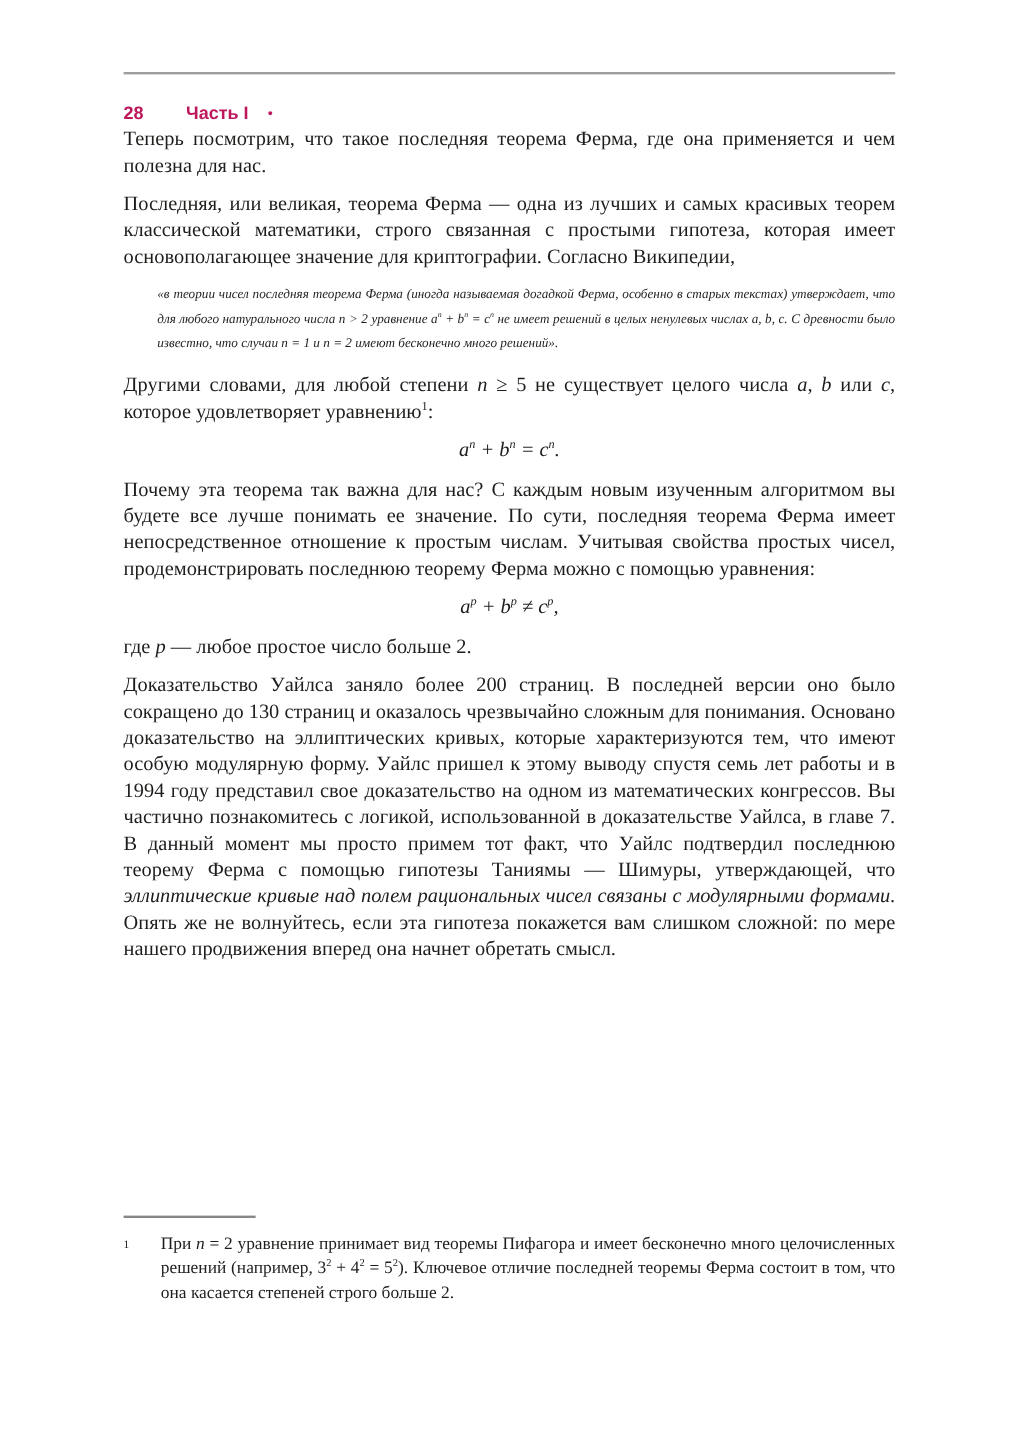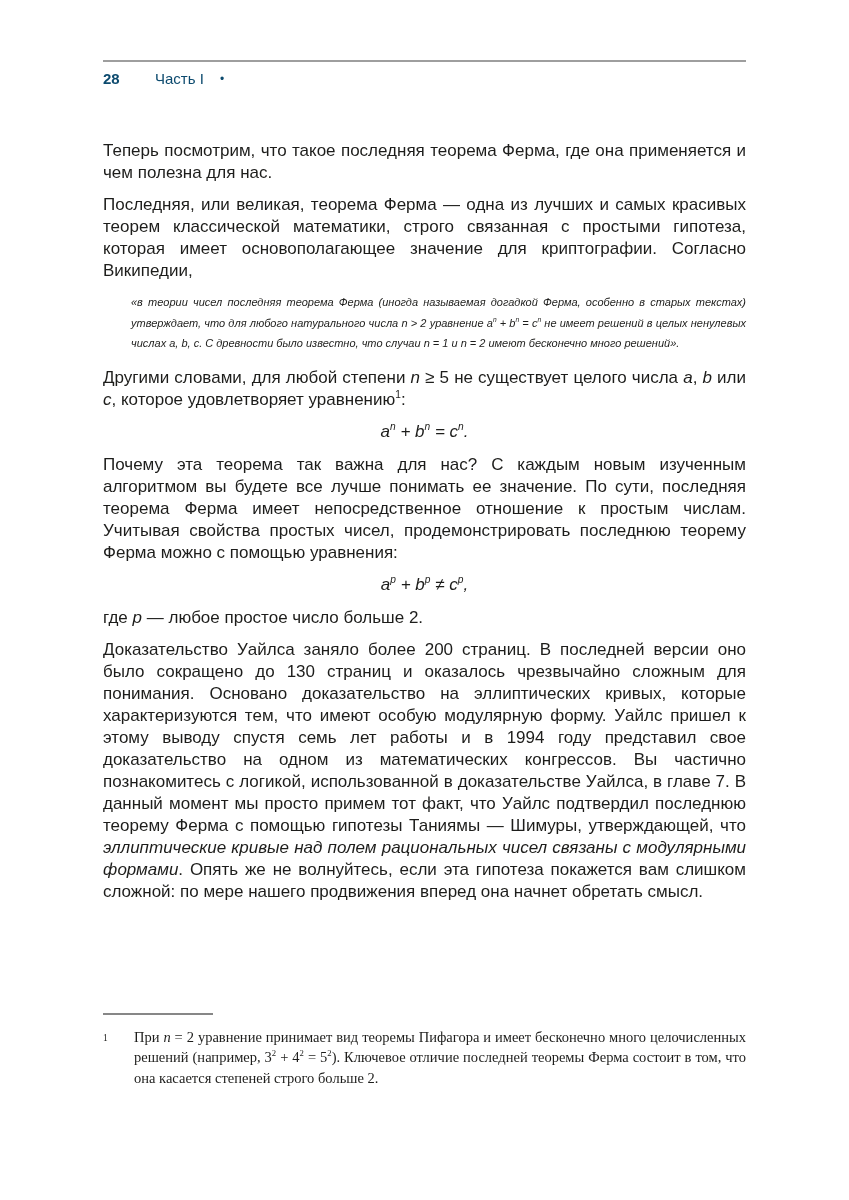--- a/index.html
+++ b/index.html
@@ -21,36 +21,35 @@
     overflow: hidden;
     position: relative;
   }
   
   .running-head { flex: 0 0 auto; }
   .head-rule {
     height: 2px;
     background: var(--header-rule);
   }
   .head-line {
-    margin-top: 7px;
+    margin-top: 23px;
     display: flex;
     align-items: baseline;
     font-family: "Liberation Sans", sans-serif;
     font-size: 15px;
     line-height: 20px;
-    color: #0c4a6e;
+    color: #be185d;
   }
   .head-pagenum { font-weight: bold; width: 52px; }
-  .head-part { font-weight: normal; }
+  .head-part { font-weight: bold; }
   .head-bullet { font-size: 12px; margin: 0 11px 0 16px; position: relative; top: -1px; }
   .head-title { font-size: 14.5px; }
   
   .content {
-    margin-top: 50px;
-    font-family: Liberation Sans, sans-serif;
+    font-family: Liberation Serif, serif;
     font-size: 17px;
     line-height: 22px;
     text-align: justify;
   }
   .para { margin-bottom: 10px; }
   .quote-block {
     margin: 6px 0 13px 28px;
     font-style: italic;
     font-size: 11px;
     line-height: 20.5px;

